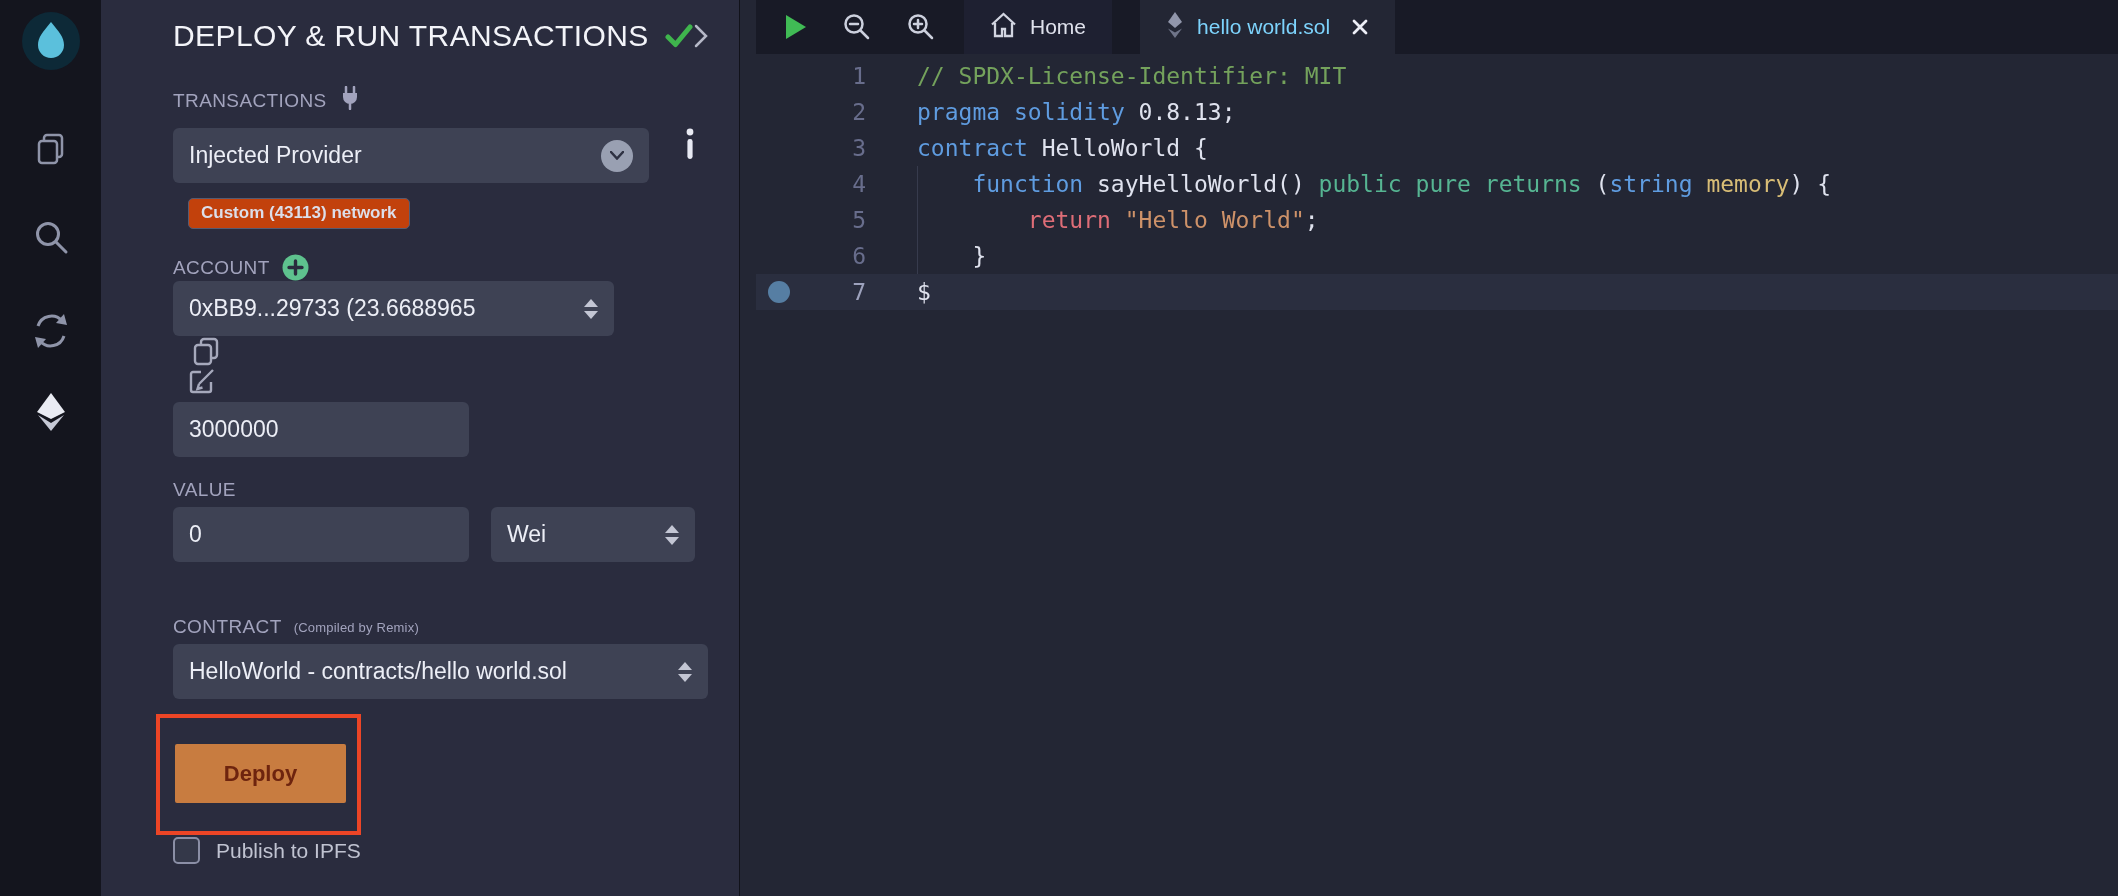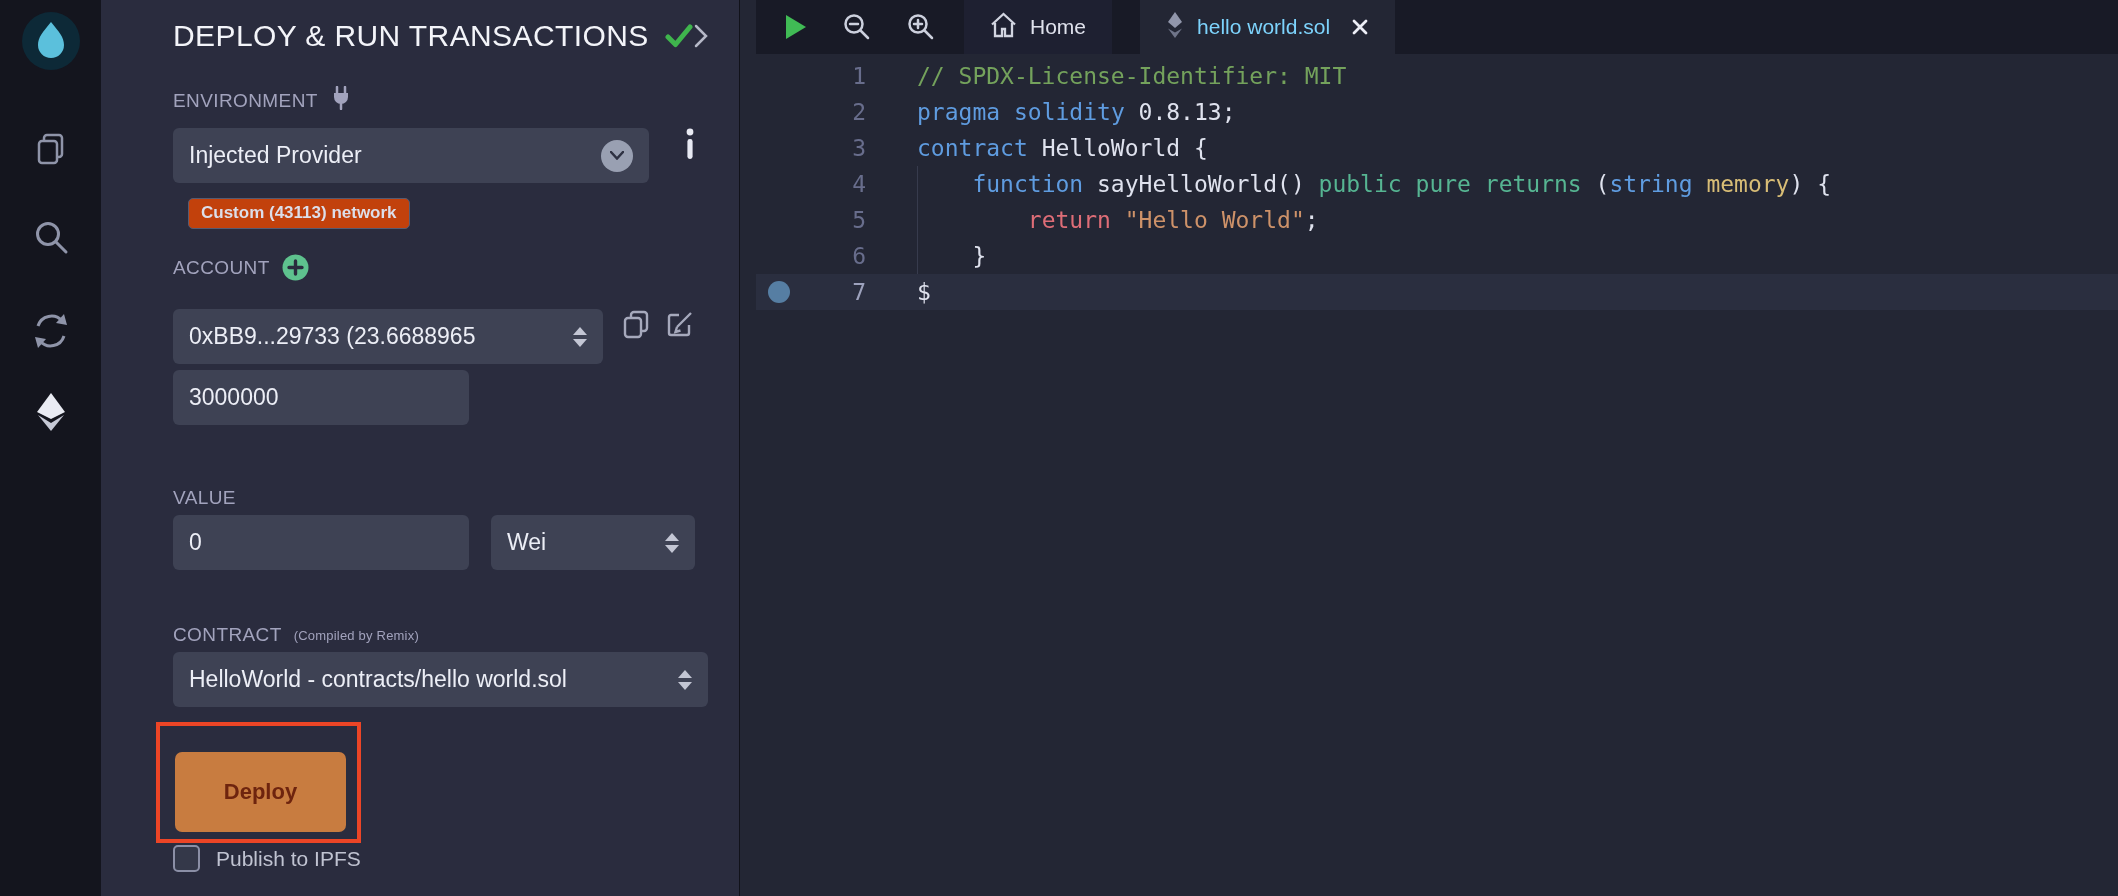--- a/index.html
+++ b/index.html
@@ -38,22 +38,22 @@
            display:flex;align-items:center;justify-content:center;}
   .badge{display:inline-block;margin:15px 0 0 15px;background:#c2410c;border:1px solid #565b72;
          border-radius:5px;padding:4px 12px 5px;font-size:17px;color:#dcdee9;font-weight:700;}
 
   .row-inline{display:flex;align-items:flex-start;}
   .icon-btn{display:flex;align-items:center;cursor:pointer;}
 
   .deploy-wrap{position:relative;margin-top:15px;height:121px;}
   .redbox{position:absolute;left:-17px;top:0;width:205px;height:121px;border:4px solid #ec4526;
           box-sizing:border-box;pointer-events:none;}
-  .deploy-btn{position:absolute;left:2px;top:30px;width:171px;height:80px;background:#c87c40;
-              border:0;border-radius:7px;color:#6e240e;font-size:22px;font-weight:700;
+  .deploy-btn{position:absolute;left:2px;top:30px;width:171px;height:59px;background:#c87c40;
+              border:0;border-radius:2px;color:#6e240e;font-size:22px;font-weight:700;
               font-family:inherit;cursor:pointer;}
 
   .publish{display:flex;align-items:center;gap:16px;margin-top:2px;}
   .cb{width:27px;height:27px;border-radius:5px;border:2px solid #8b8fa6;background:#343849;
       box-sizing:border-box;flex:none;cursor:pointer;}
   .plbl{font-size:21px;color:#c0c3d1;}
 
   
   .editor{flex:1;min-width:0;display:flex;flex-direction:column;background:#232634;
           border-left:1px solid #11121a;padding-left:16px;}
@@ -135,21 +135,21 @@
       </span>
       <span class="sp"></span>
       <span class="chev">
         <svg width="16" height="28" viewBox="0 0 16 28">
           <path d="M3 4 L13 14 L3 24" stroke="#b6b9c8" stroke-width="2.5" fill="none" stroke-linecap="round"></path>
         </svg>
       </span>
     </div>
 
     <div class="lbl" style="margin-top:30px;">
-      <span>ENVIRONMENT</span>
+      <span>TRANSACTIONS</span>
       <span>
         <svg width="22" height="24" viewBox="0 0 22 24">
           <path d="M7 1v6 M15 1v6" stroke="#a2a3bd" stroke-width="2.5" stroke-linecap="round" fill="none"></path>
           <path d="M4 7h14v4a7 7 0 0 1 -14 0z" fill="#a2a3bd"></path>
           <path d="M11 18v5" stroke="#a2a3bd" stroke-width="2.5" stroke-linecap="round" fill="none"></path>
         </svg>
       </span>
     </div>
 
     <div class="row-inline" style="margin-top:13px;">
@@ -174,21 +174,21 @@
     <div class="lbl" style="margin-top:25px;">
       <span>ACCOUNT</span>
       <span class="icon-btn">
         <svg width="27" height="27" viewBox="0 0 27 27">
           <circle cx="13.5" cy="13.5" r="13" fill="#5ec28e"></circle>
           <path d="M13.5 7v13 M7 13.5h13" stroke="#2a2c3e" stroke-width="3.4" stroke-linecap="round" fill="none"></path>
         </svg>
       </span>
     </div>
 
-    <div class="row-inline" style="margin-top:28px;">
+    <div class="row-inline" style="margin-top:0;flex-direction:column;">
       <div class="ctl" style="width:441px;">
         <span class="txt">0xBB9...29733 (23.6688965</span>
         <span class="stepper">
           <span class="car-up"></span>
             <span class="car-down"></span>
         </span>
       </div>
       <span class="icon-btn" style="margin-left:18px;">
         <svg width="30" height="30" viewBox="0 0 30 30" fill="none" stroke="#a6a9bc" stroke-width="2.4">
           <rect x="10" y="3" width="16" height="19" rx="3"></rect>
@@ -198,21 +198,21 @@
       <span class="icon-btn" style="margin-left:14px;">
         <svg width="30" height="30" viewBox="0 0 30 30" fill="none" stroke="#a6a9bc" stroke-width="2.4">
           <path d="M14 6 H6 a2 2 0 0 0 -2 2 v16 a2 2 0 0 0 2 2 h16 a2 2 0 0 0 2 -2 v-8"></path>
           <path d="M12 18 L26 4 M12 18 l-1.5 5 5 -1.5"></path>
         </svg>
       </span>
     </div>
 
     <input class="ctl" style="width: 296px; margin-top: 6px;" value="3000000">
 
-    <div class="lbl" style="margin-top:62px;">
+    <div class="lbl" style="margin-top:22px;">
       <span>VALUE</span>
     </div>
     <div class="row-inline" style="margin-top:6px;">
       <input class="ctl" style="width: 296px;" value="0">
       <div class="ctl" style="width:215px;margin-left:22px;">
         <span class="txt">Wei</span>
         <span class="stepper">
           <span class="car-up"></span>
             <span class="car-down"></span>
         </span>

